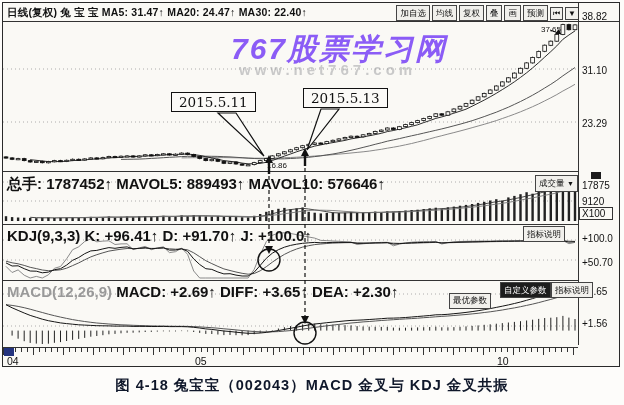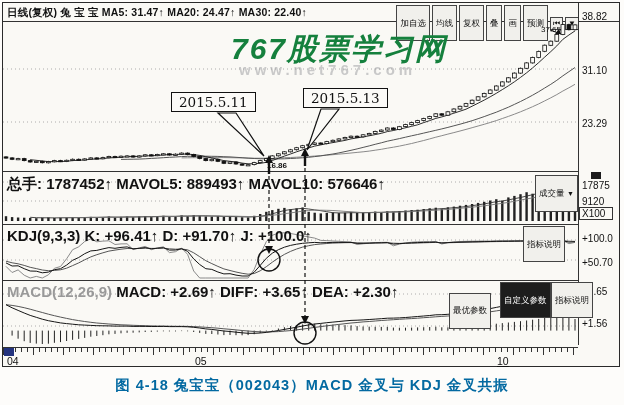--- a/index.html
+++ b/index.html
@@ -4,21 +4,21 @@
 <style>
   html,body{margin:0;padding:0;background:#ffffff;}
   body{font-family:"Liberation Sans","DejaVu Sans",sans-serif;color:#111;}
   #stage{position:relative;width:624px;height:405px;background:#fdfcfa;overflow:hidden;}
   #chart{position:absolute;left:2px;top:2px;width:618px;height:365px;background:#faf9f5;border:1.5px solid #2a2a2a;box-sizing:border-box;}
   .abs{position:absolute;}
   
   #hdr{left:0;top:0;width:616px;height:18px;border-bottom:1px solid #333;}
   .hdr-text{left:4px;top:3px;font-size:10.5px;font-weight:700;letter-spacing:.2px;white-space:nowrap;}
   .btnrow{right:40px;top:2px;display:flex;gap:2px;align-items:center;}
-  .btn{font-size:8.5px;line-height:10px;padding:12px 3px;border:1px solid #444;background:#f1f0ec;white-space:nowrap;}
+  .btn{font-size:8.5px;line-height:10px;padding:2px 3px;border:1px solid #444;background:#f1f0ec;white-space:nowrap;}
   .btn.dark{background:#1d1d1d;color:#fff;}
   .navic{font-size:8px;border:1px solid #444;background:#f1f0ec;padding:1px 2px;line-height:9px;}
   
   .panel{left:0;width:575px;box-sizing:border-box;}
   #mainp{top:18px;height:150px;}
   #volp{top:168px;height:53px;border-top:1px solid #333;}
   #kdjp{top:221px;height:56px;border-top:1px solid #333;}
   #macdp{top:277px;height:67px;border-top:1px solid #333;}
   .phead{font-size:15px;font-weight:700;white-space:nowrap;z-index:4;}
   .gray{color:#999;font-weight:700;}
@@ -31,33 +31,33 @@
   #ruler{left:0;top:344px;width:575px;height:8px;border-top:1px solid #333;}
   #ruler .ticks{position:absolute;left:0;top:0;width:100%;height:4px;
      background:repeating-linear-gradient(90deg,#333 0 1px,transparent 1px 6px);}
   #ruler .ticks2{position:absolute;left:0;top:0;width:100%;height:7px;
      background:repeating-linear-gradient(90deg,#333 0 1px,transparent 1px 30px);}
   #xlabels{left:0;top:352px;width:575px;height:13px;font-size:10.5px;}
   .xlab{position:absolute;top:0;}
   #corner-ic{left:1px;top:345px;width:10px;height:8px;background:#24337e;}
   #grid-ic{left:588px;top:169px;width:10px;height:7px;background:#1c1c1c;}
   
-  #wm1{left:228px;top:26px;font-size:30px;font-weight:800;font-style:italic;color:#15803d;letter-spacing:2px;z-index:1;}
+  #wm1{left:228px;top:26px;font-size:30px;font-weight:800;font-style:italic;color:#8b5cf6;letter-spacing:2px;z-index:1;}
   #wm2{left:236px;top:58px;font-size:15px;font-weight:700;color:#c9c9c9;letter-spacing:4px;z-index:1;}
   
   .callout{border:1.5px solid #111;background:#fbfaf7;font-family:"DejaVu Serif","Liberation Serif",serif;
      font-size:13.5px;padding:1px 7px;z-index:6;white-space:nowrap;}
   #co1{left:168px;top:89px;}
   #co2{left:300px;top:85px;}
   .tinylab{font-size:8px;z-index:6;white-space:nowrap;margin-left:20px;}
-  #lowlab{left:244px;top:158px;font-weight:bold;}
+  #lowlab{left:244px;top:158px;}
   #highlab{left:518px;top:22px;}
   #overlay{left:0;top:0;z-index:5;pointer-events:none;}
   
-  #caption{position:absolute;left:0;top:376px;width:624px;text-align:center;font-size:14.5px;font-weight:600;letter-spacing:1px;color:#0369a1;}
+  #caption{position:absolute;left:0;top:376px;width:624px;text-align:center;font-size:14.5px;font-weight:600;letter-spacing:1px;color:#0f172a;}
 </style>
 </head>
 <body>
 
 <div id="stage">
   <div id="chart">
 
     <div id="hdr" class="abs">
       <span class="abs hdr-text">日线(复权) 兔 宝 宝 MA5: 31.47↑ MA20: 24.47↑ MA30: 22.40↑</span>
       <span class="abs btnrow">

